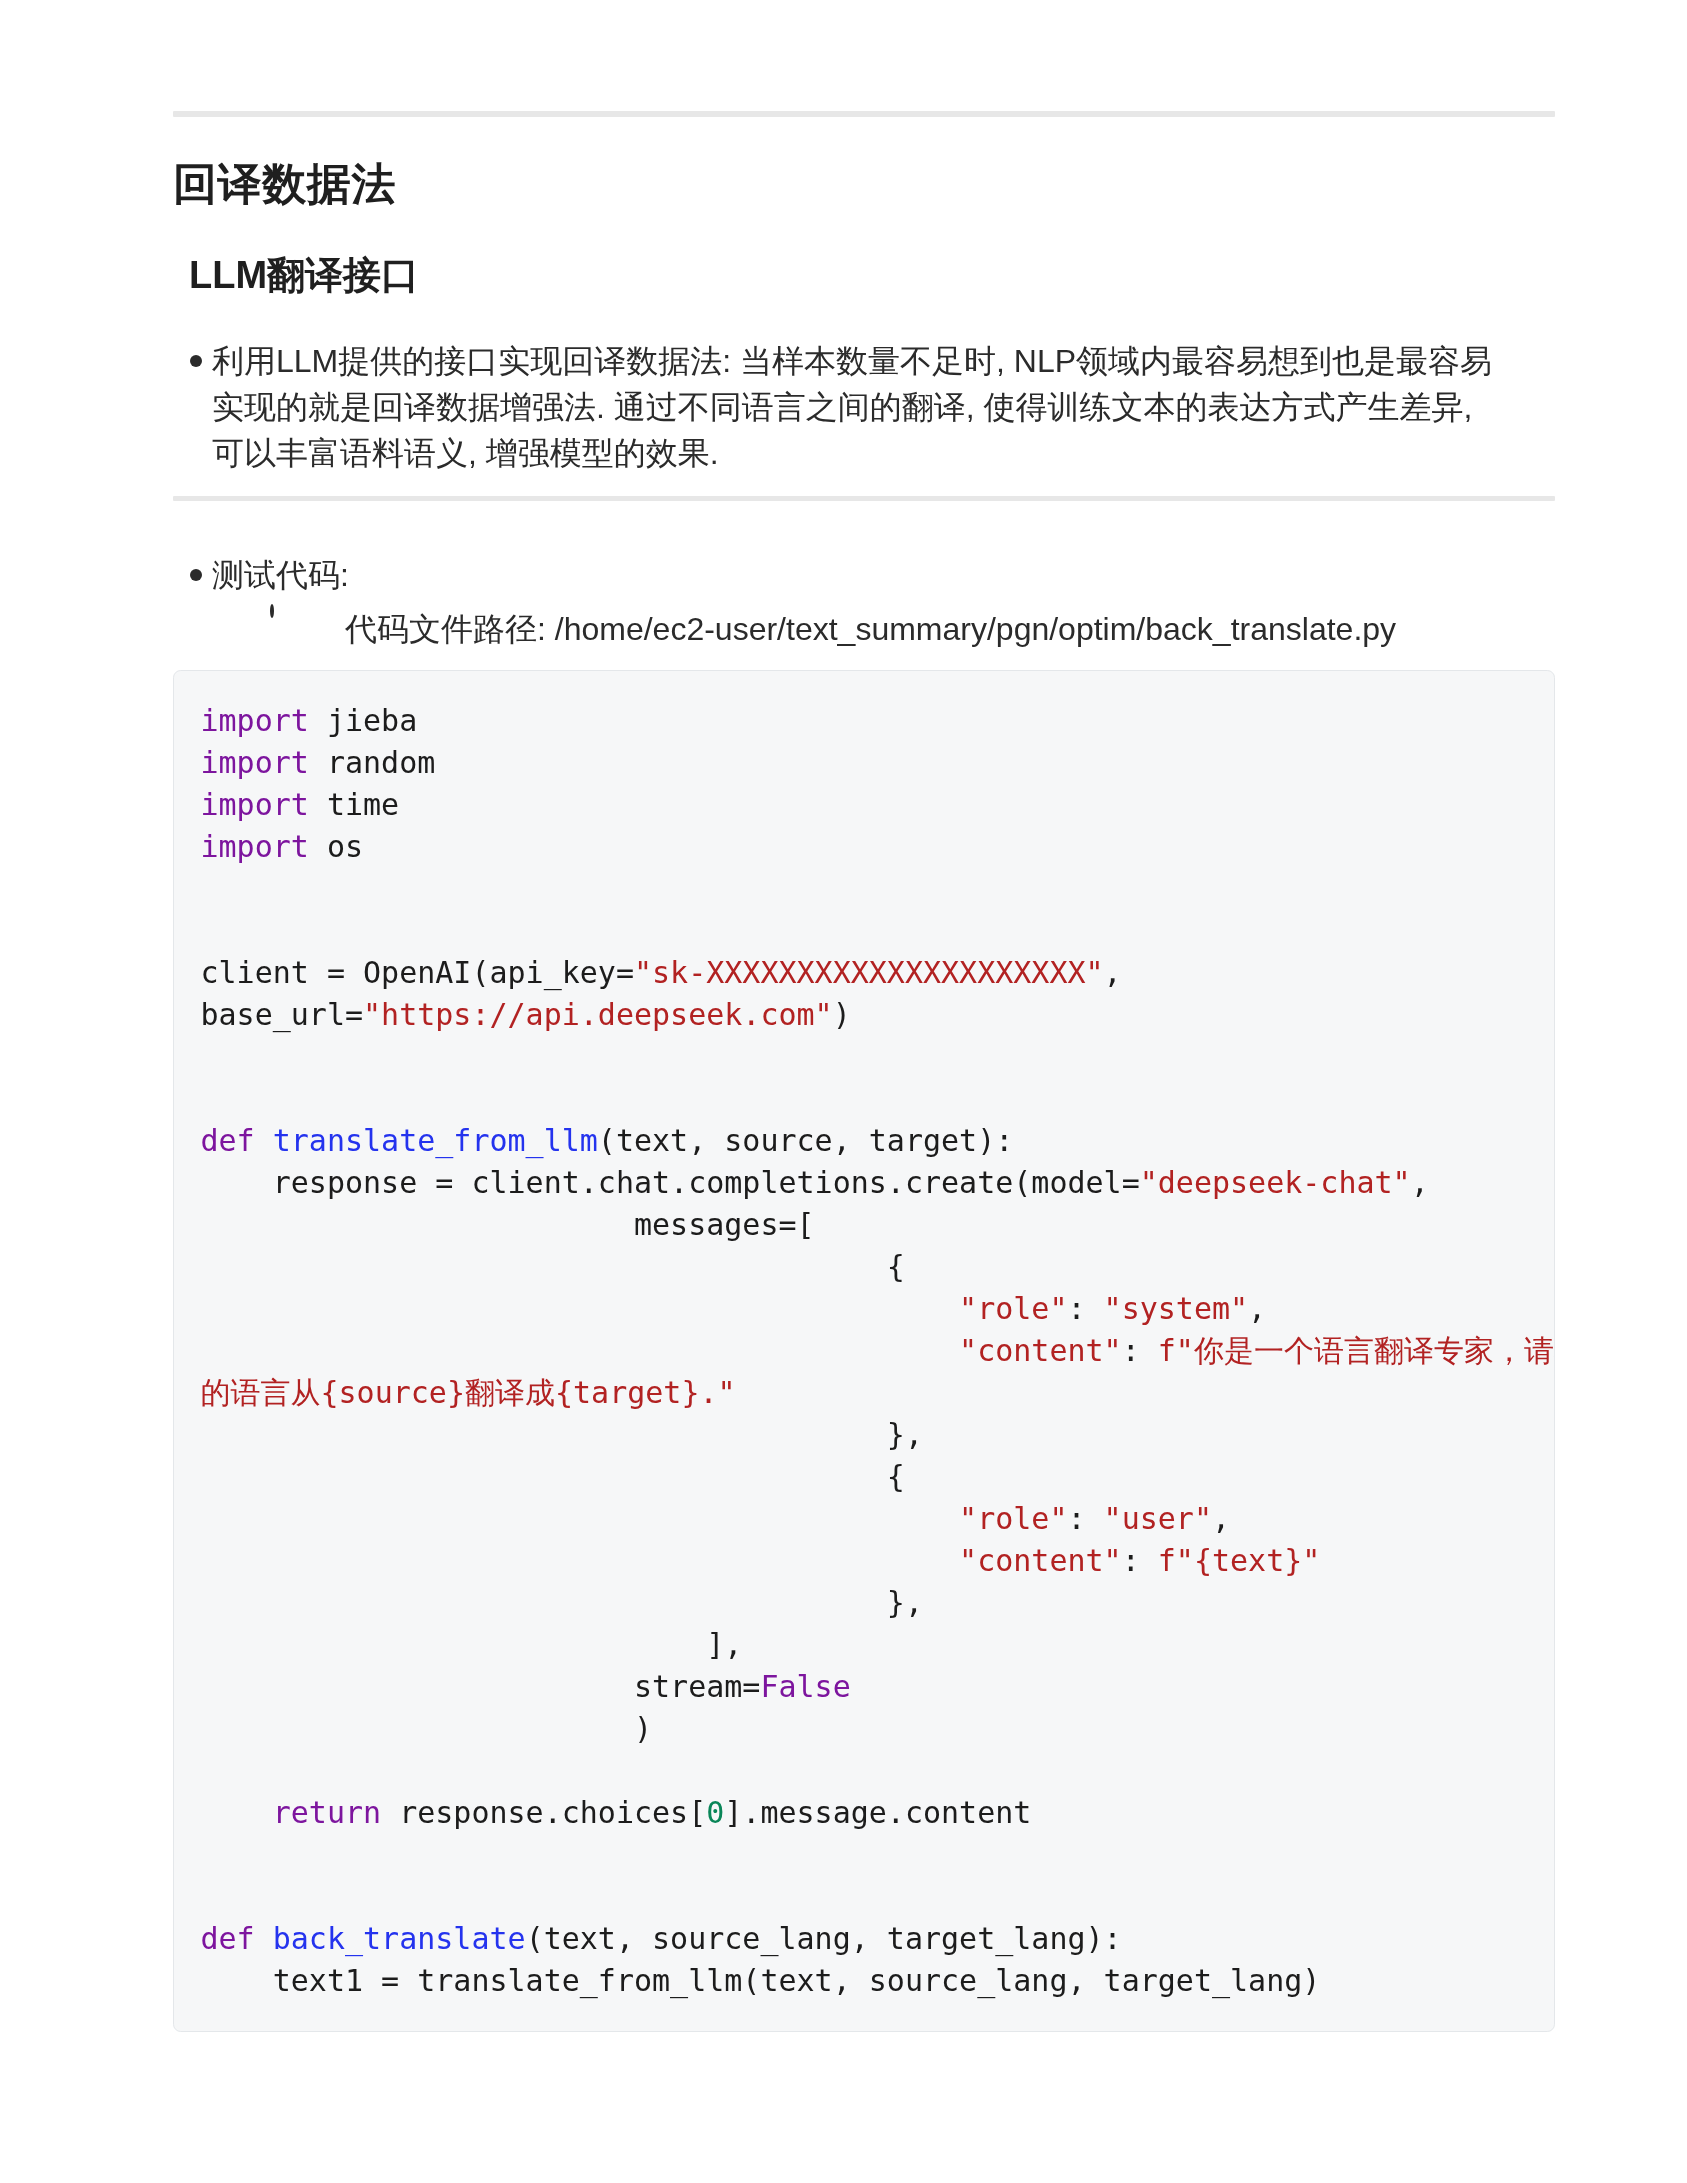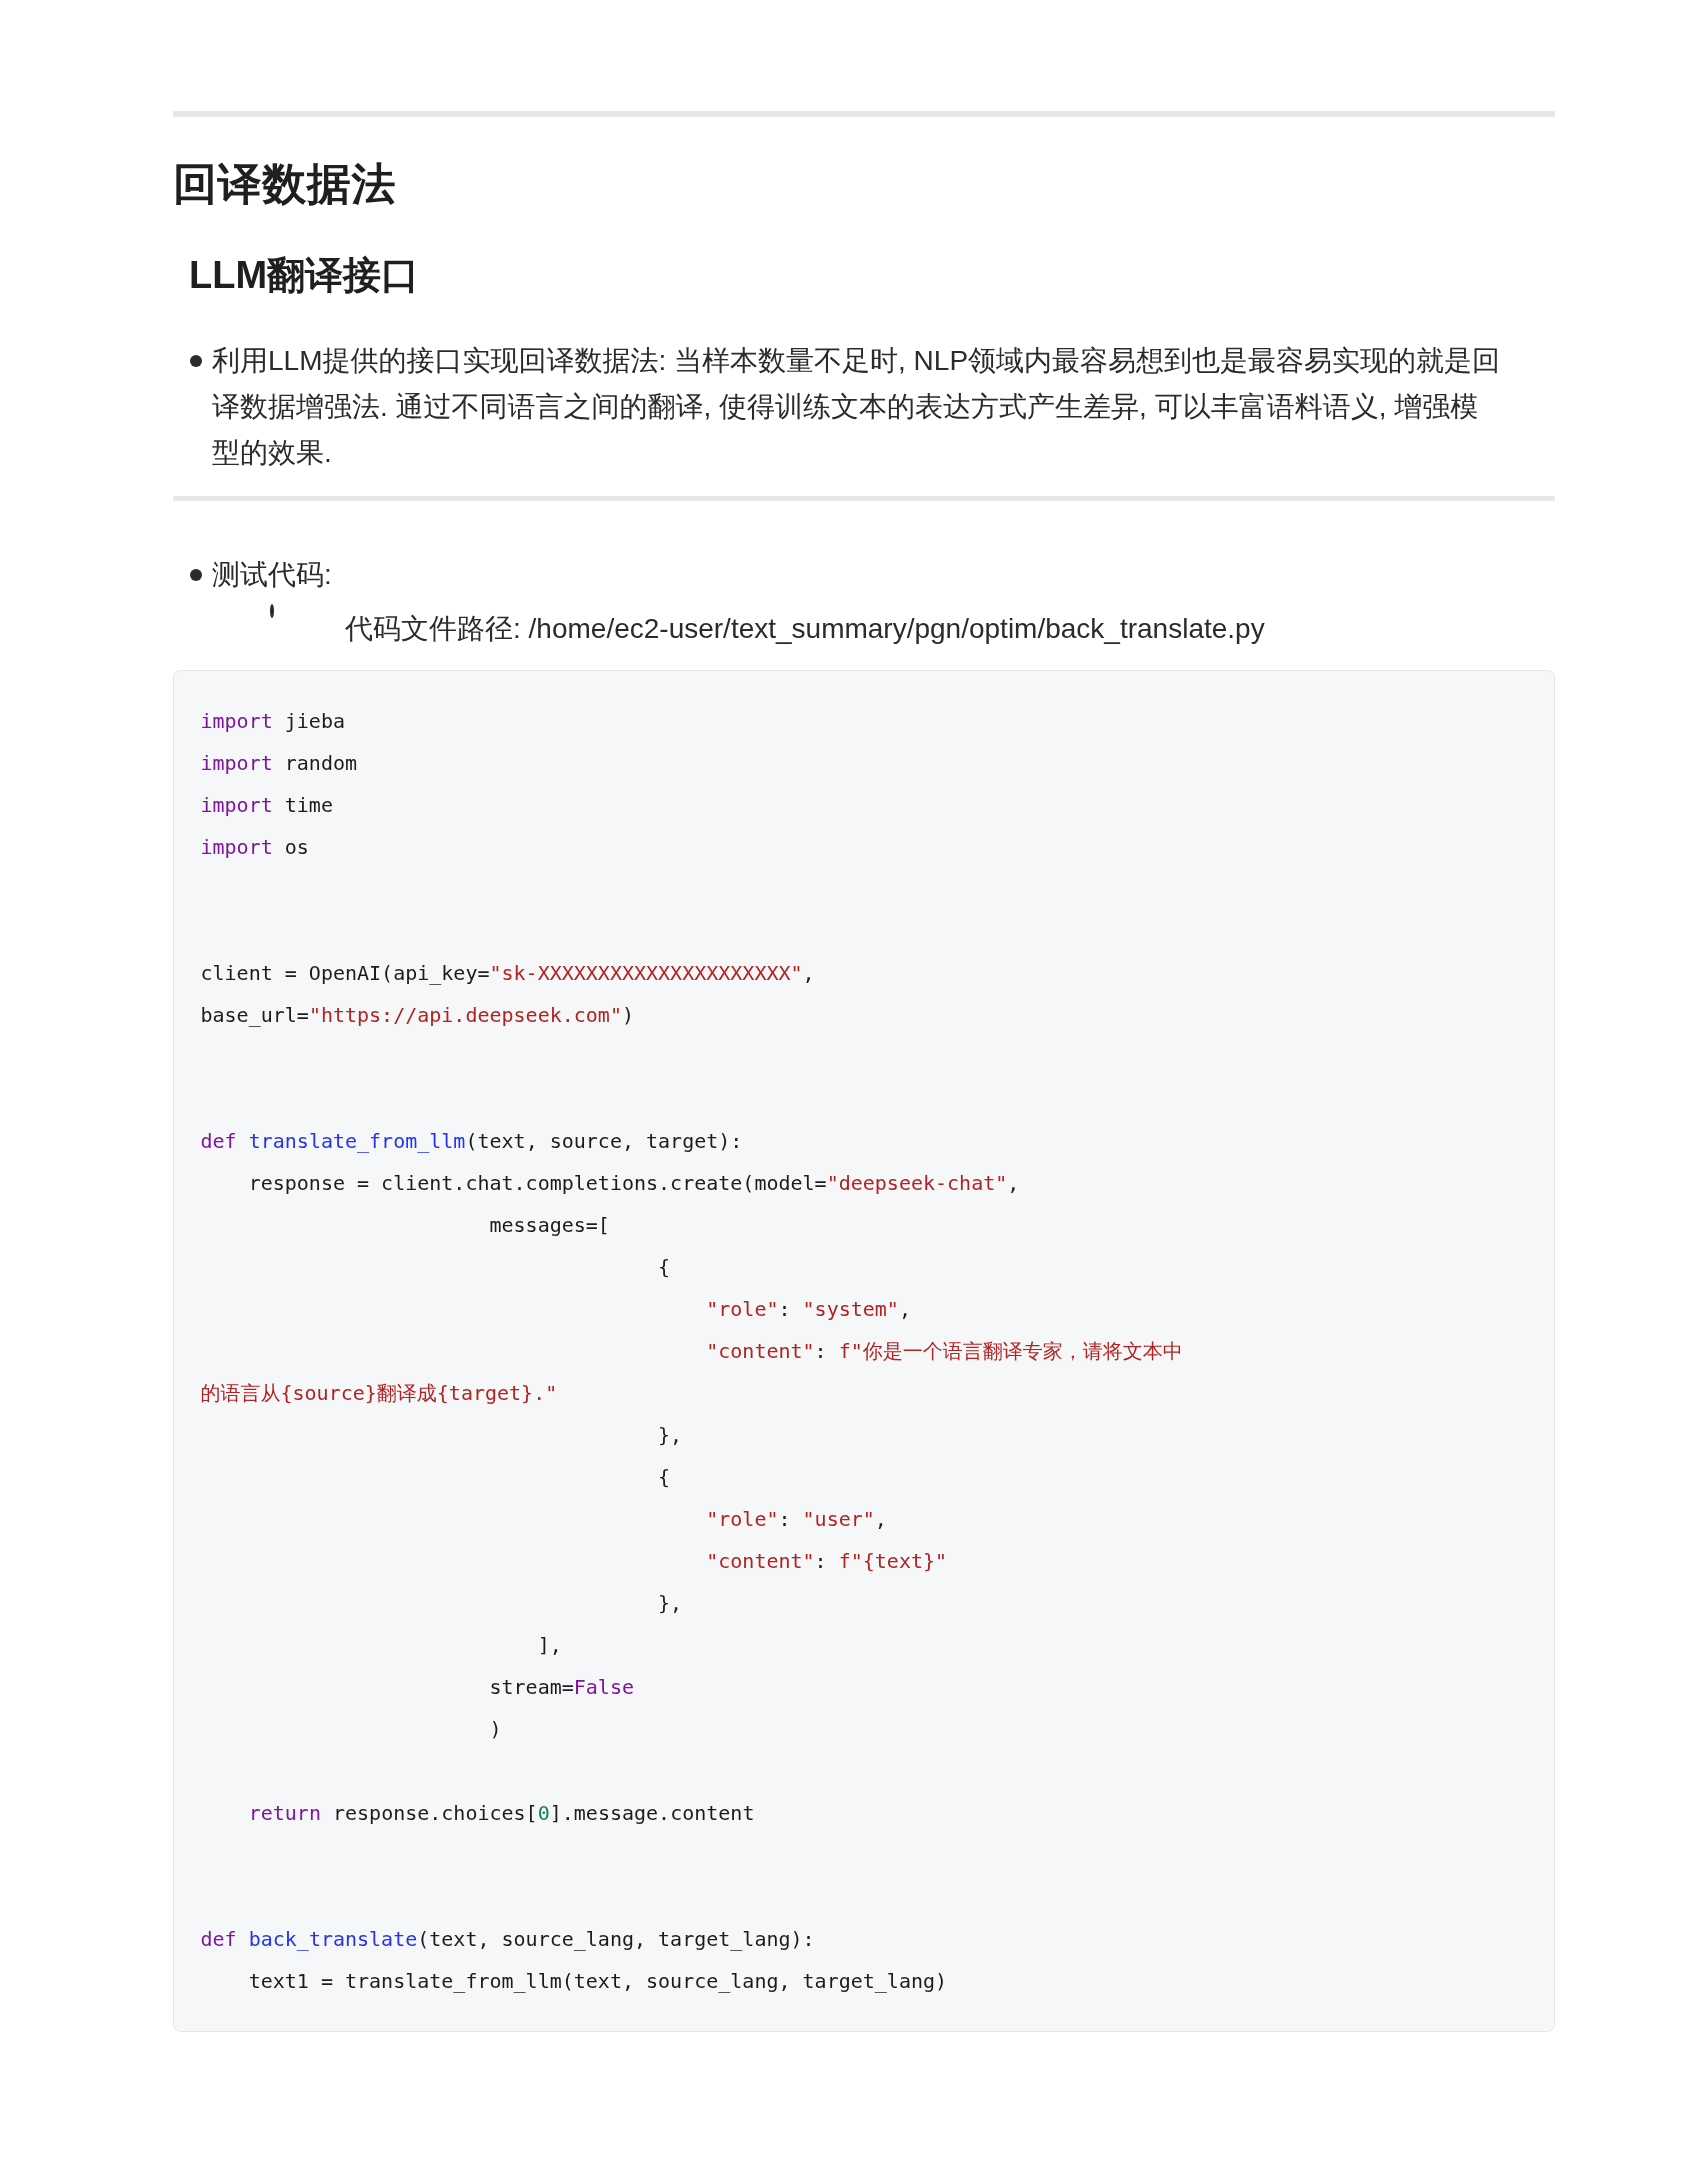--- a/index.html
+++ b/index.html
@@ -63,21 +63,21 @@
   }
   .circle {
     width: 11px;
     height: 11px;
     border-radius: 50%;
     border: 2.2px solid #2b2b2b;
     background: transparent;
     box-sizing: border-box;
   }
   .bullet-text {
-    font-size: 28px;
+    font-size: 32px;
     line-height: 46px;
     color: #2b2b2b;
     max-width: 1290px;
   }
   .sub-bullet-row {
     display: flex;
     align-items: flex-start;
     margin-top: 7.7px;
     padding-left: 97px;
     gap: 36px;
@@ -90,21 +90,21 @@
     margin-top: 18px;
     background: var(--code-bg, #f6f7f8);
     border: 1.1px solid var(--code-border, #e4e7ea);
     border-radius: 7.7px;
     padding: 29px 26.5px;
     box-sizing: border-box;
     overflow: hidden;
   }
   .code-content {
     font-family: "DejaVu Sans Mono", monospace;
-    font-size: 20px;
+    font-size: 30px;
     color: var(--code-text, #1c1c1c);
   }
   .code-line {
     white-space: pre;
     line-height: 42px;
     min-height: 42px;
   }
   .tok-d { color: var(--code-text, #1c1c1c); }
   .tok-k { color: var(--keyword, #7d159e); }
   .tok-f { color: var(--function, #2433ee); }

